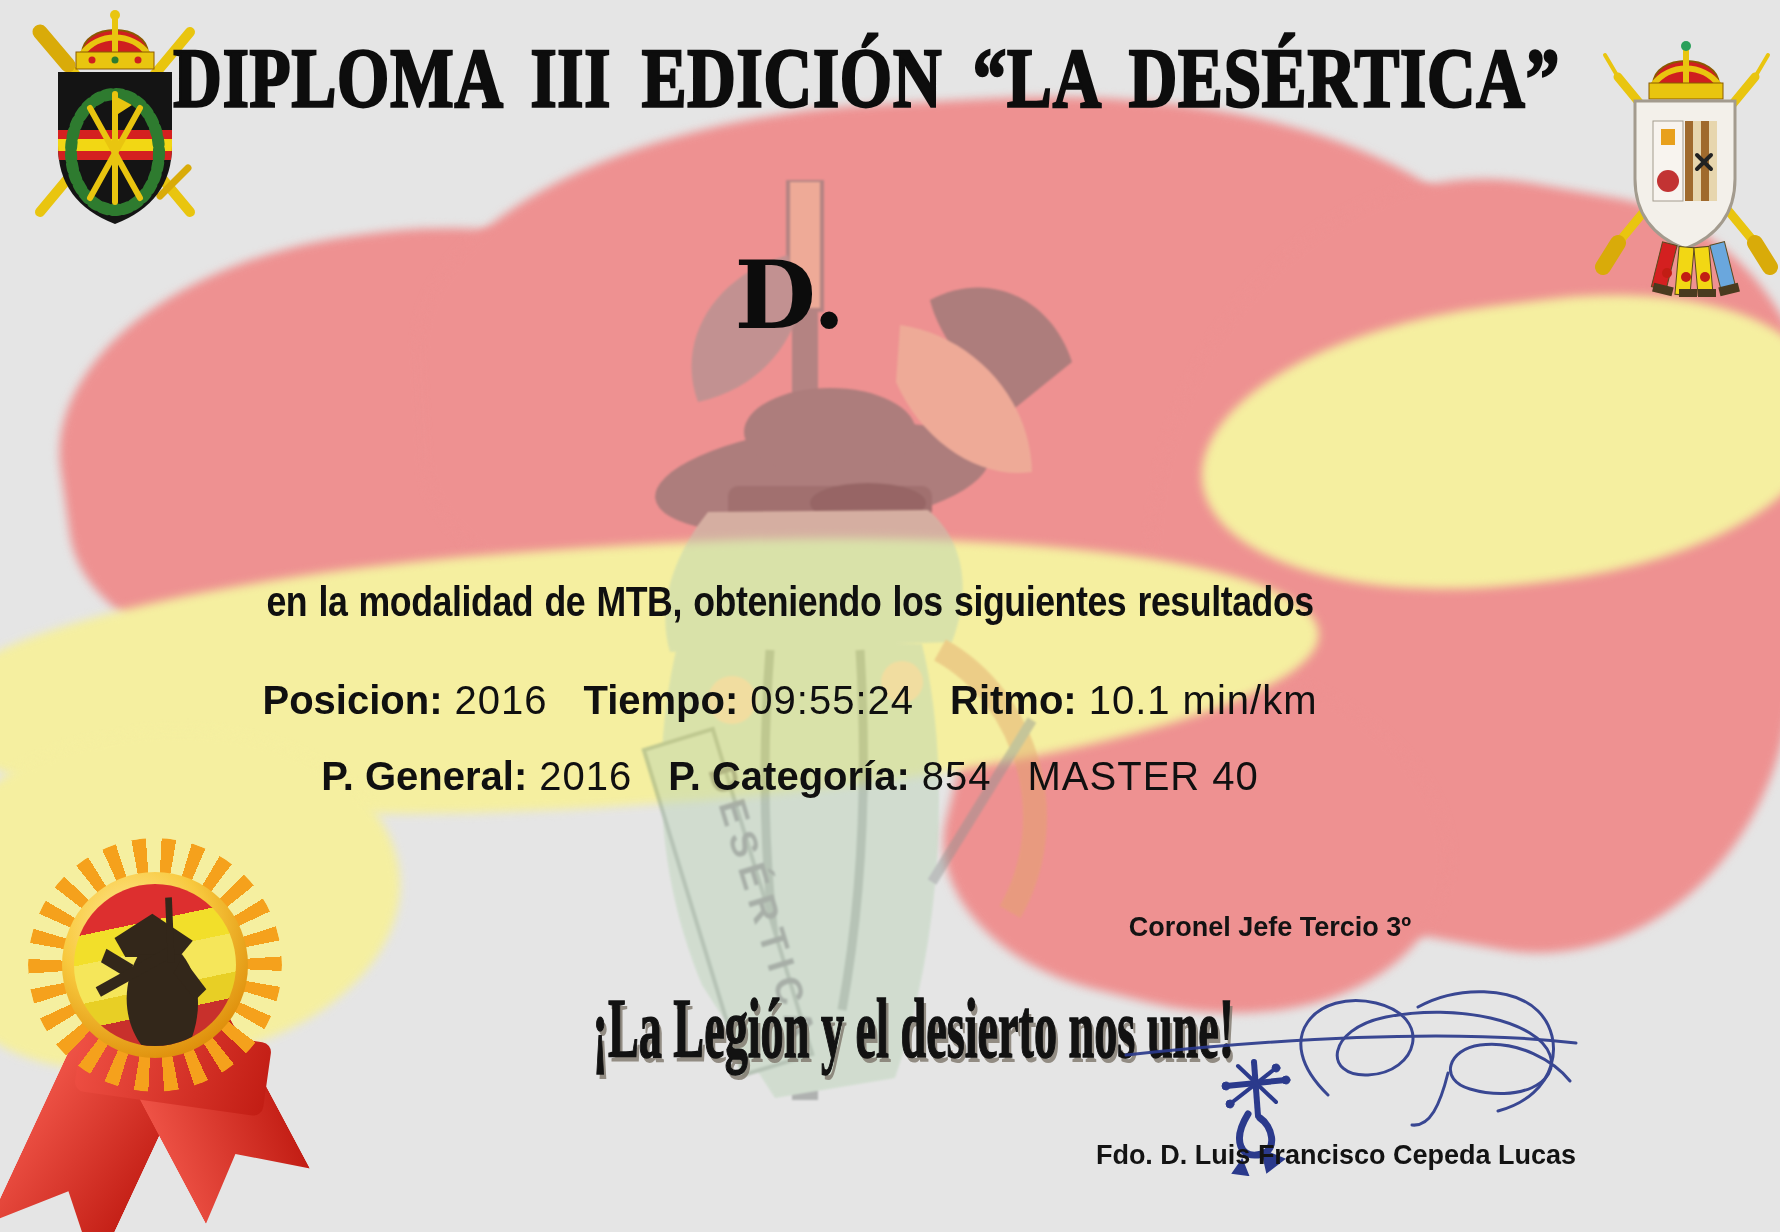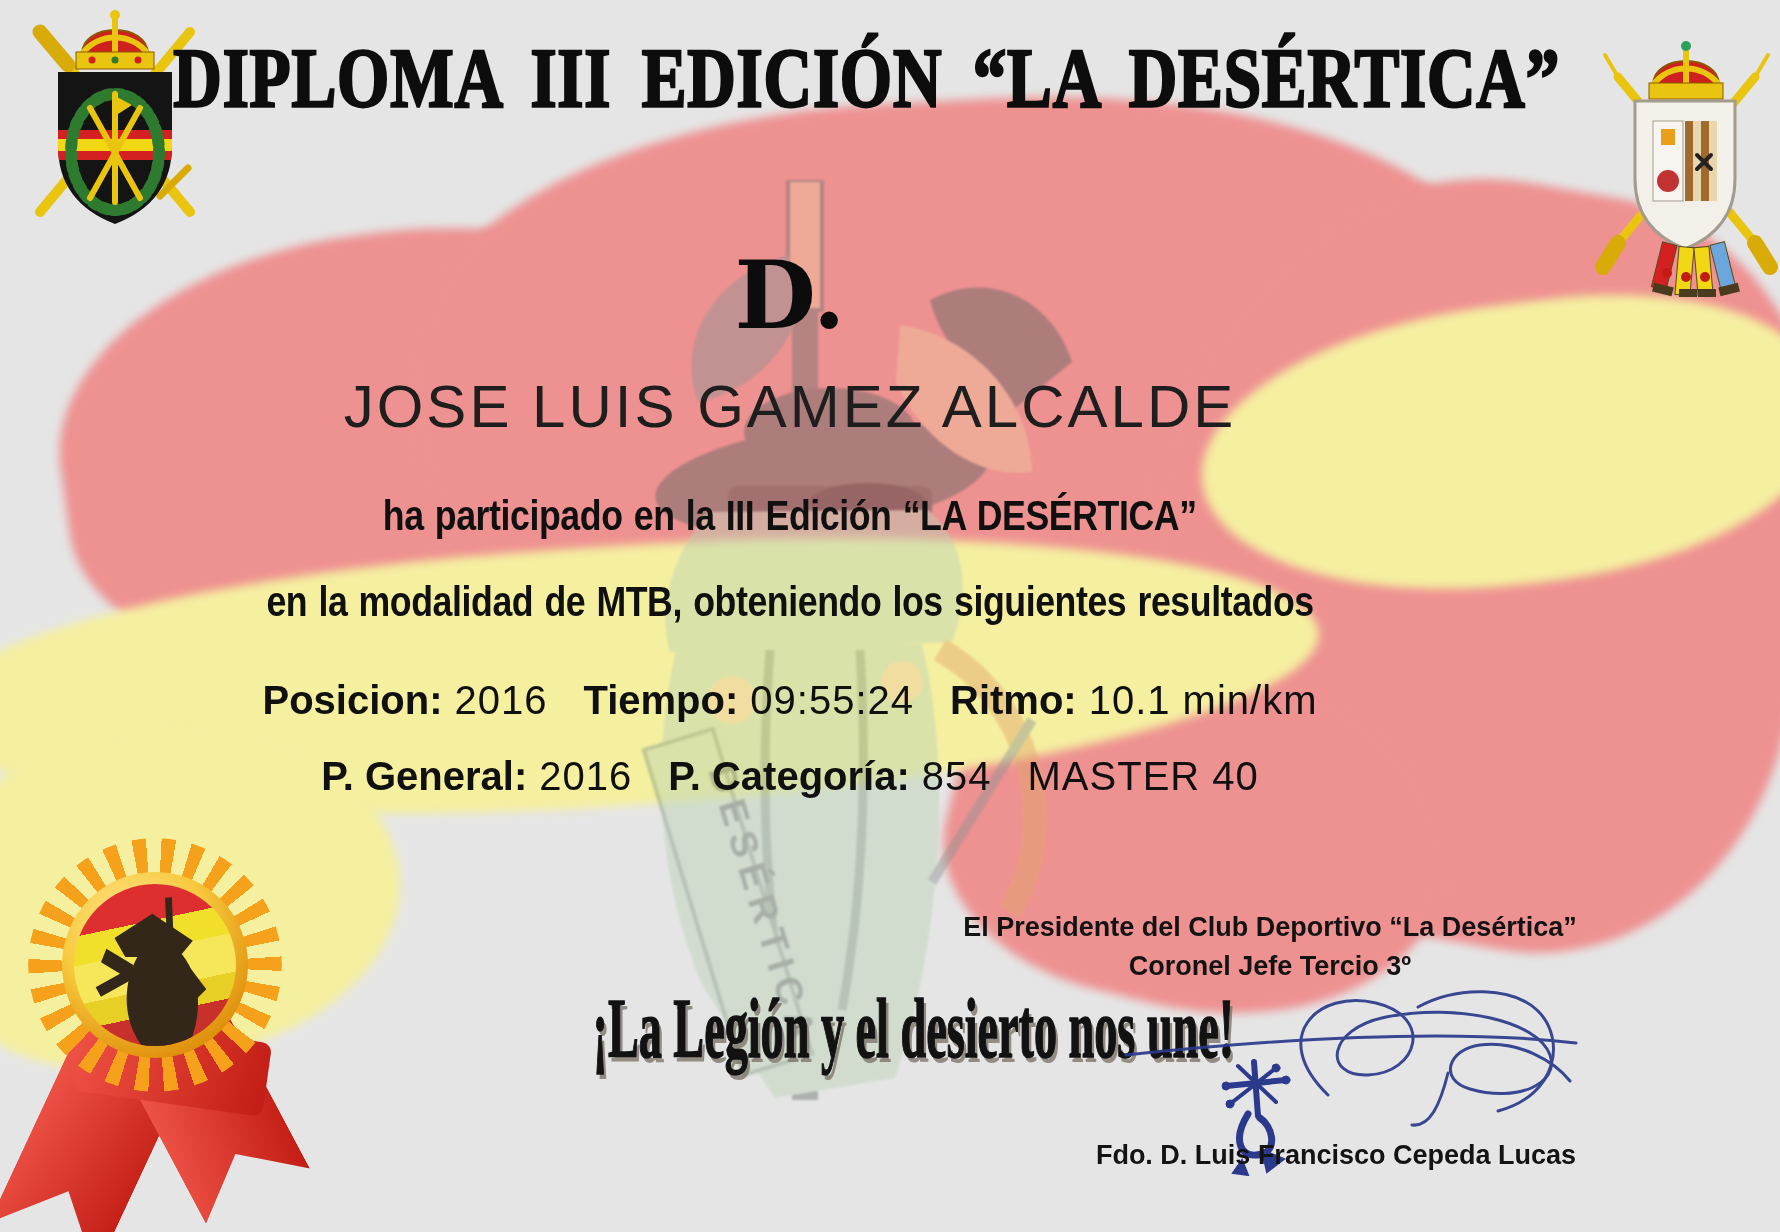--- a/index.html
+++ b/index.html
@@ -197,41 +197,36 @@
       </svg>
     </div>
   </div>
 
   <div class="layer-text">
     <div class="col">
       <div class="line title">
         <span class="squeeze">DIPLOMA III EDICIÓN “LA DESÉRTICA”</span>
       </div>
       <div class="line honorific">D.</div>
-      <div class="line name">JOSE LUIS GAMEZ ALCALDE</div>
-      <div class="line partline part1">
-        <span class="squeeze">ha participado en la III Edición “LA DESÉRTICA”</span>
-      </div>
       <div class="line partline part2">
         <span class="squeeze">en la modalidad de MTB, obteniendo los siguientes resultados</span>
       </div>
       <div class="line res res1">
         <span class="lbl">Posicion:</span><span class="val">2016</span><span class="lbl">Tiempo:</span><span class="val">09:55:24</span><span class="lbl">Ritmo:</span><span class="val">10.1 min/km</span>
       </div>
       <div class="line res res2">
         <span class="lbl">P. General:</span><span class="val">2016</span><span class="lbl">P. Categoría:</span><span class="val">854</span><span class="val valgap">MASTER 40</span>
       </div>
     </div>
 
     <div class="motto">
       <span class="squeeze">¡La Legión y el desierto nos une!</span>
     </div>
 
     <div class="presblock">
-      <div>El Presidente del Club Deportivo “La Desértica”</div>
       <div>Coronel Jefe Tercio 3º</div>
     </div>
 
     <div class="sig">
       <svg viewBox="0 0 470 168" width="470" height="168" fill="none" stroke="#2b3a8c" stroke-width="3" stroke-linecap="round" opacity="0.92">
         <path d="M8,80 C140,66 320,52 458,68"></path>
         <path d="M210,120 C150,62 200,14 258,28 C316,42 300,98 250,100 C205,102 208,54 268,42 C340,28 420,46 432,80 C442,108 400,128 352,114 C320,105 330,74 362,70 C400,65 436,86 452,106"></path>
         <path d="M300,32 C340,10 396,12 420,36 C448,64 440,120 380,136"></path>
         <path d="M330,98 C322,130 312,152 294,150"></path>
       </svg>

